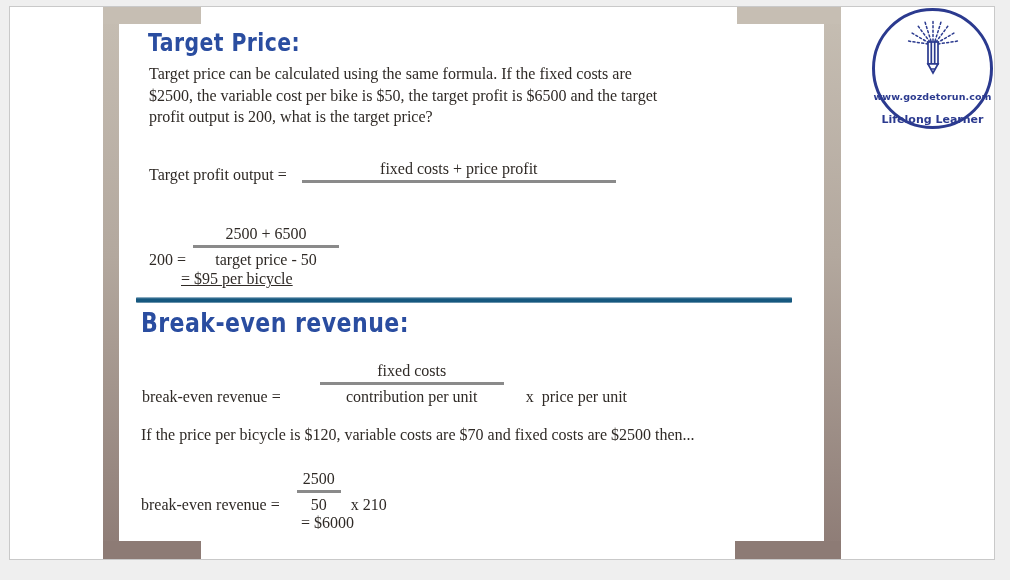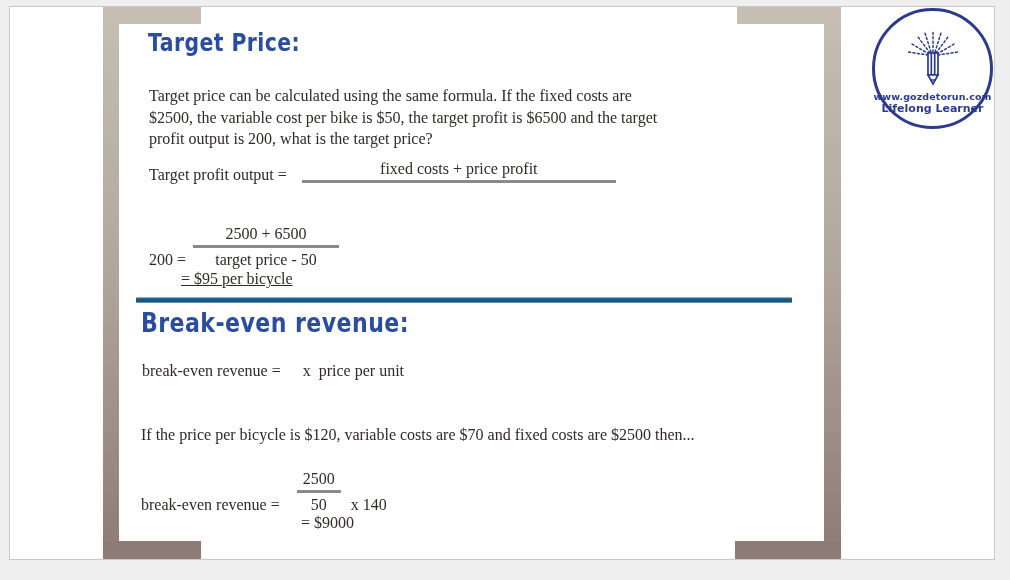--- a/index.html
+++ b/index.html
@@ -27,21 +27,21 @@
   .cap-tl{left:93px;width:98px;}
   .cap-tr{left:727px;width:104px;}
   .cap-bl{left:93px;width:98px;}
   .cap-br{left:725px;width:106px;}
 
   
   .logo{
     position:absolute;left:862px;top:1px;width:121px;height:121px;
     border:3px solid #2b3a8f;border-radius:50%;
     background:#fff;box-sizing:border-box;
-    display:flex;flex-direction:column;align-items:center;justify-content:center;
+    display:flex;flex-direction:column;align-items:center;justify-content:space-between;
   }
   .logo svg{display:block;margin-top:6px;}
   .logo-url{
     font-family:"DejaVu Sans", sans-serif;font-weight:bold;font-size:9.5px;
     color:#2b3a8f;line-height:11px;margin-top:1px;letter-spacing:0.1px;
   }
   .logo-tag{
     font-family:"DejaVu Sans", sans-serif;font-weight:bold;font-size:11px;
     color:#2b3a8f;line-height:13px;
   }
@@ -50,21 +50,21 @@
   .h-blue{
     position:absolute;
     font-family:"DejaVu Sans", sans-serif;font-weight:bold;color:#2a4da0;
     transform:scaleX(0.85);transform-origin:left top;white-space:nowrap;
     letter-spacing:0.5px;
   }
   .title1{left:138px;top:22px;font-size:24px;}
   .title2{left:131px;top:301px;font-size:26px;}
 
   
-  .para{position:absolute;left:139px;top:78px;font-size:16px;line-height:21.5px;white-space:nowrap;}
+  .para{position:absolute;left:139px;top:56px;font-size:16px;line-height:21.5px;white-space:nowrap;}
   .scenario{position:absolute;left:131px;top:419px;font-size:16px;white-space:nowrap;}
 
   
   .row{position:absolute;display:flex;align-items:flex-end;font-size:16px;line-height:20px;white-space:pre;}
   .frac{display:flex;flex-direction:column;align-items:center;}
   .fbar{height:3px;background:#8a8a8a;align-self:stretch;margin:1px 0 2px 0;}
   .num,.den{text-align:center;white-space:pre;}
   .result{position:absolute;font-size:16px;white-space:pre;}
 
   .divider{
@@ -139,30 +139,35 @@
       </div>
     </div>
     <div class="result" style="left:171px;top:263px;text-decoration:underline;">= $95 per bicycle</div>
 
     <div class="divider"></div>
 
     <div class="h-blue title2">Break-even revenue:</div>
 
     <div class="row" style="left:132px;top:354px;">
       <span>break-even revenue =</span>
+      <div class="frac" style="width:184px;margin-left:39px;">
+        <div class="num">fixed costs</div>
+        <div class="fbar"></div>
+        <div class="den">contribution per unit</div>
+      </div>
       <span style="margin-left:22px;">x  price per unit</span>
     </div>
 
     <div class="scenario">If the price per bicycle is $120, variable costs are $70 and fixed costs are $2500 then...</div>
 
     <div class="row" style="left:131px;top:462px;">
       <span>break-even revenue =</span>
       <div class="frac" style="width:44px;margin-left:17px;">
         <div class="num">2500</div>
         <div class="fbar"></div>
         <div class="den">50</div>
       </div>
-      <span style="margin-left:10px;">x 140</span>
+      <span style="margin-left:10px;">x 210</span>
     </div>
-    <div class="result" style="left:291px;top:507px;">= $9000</div>
+    <div class="result" style="left:291px;top:507px;">= $6000</div>
 
   </div>
 </div>
 
 </body></html>

